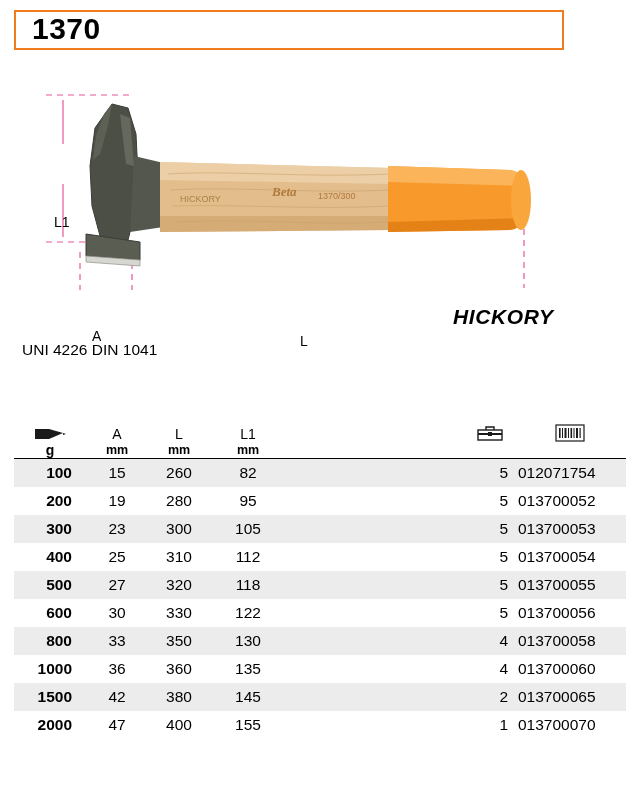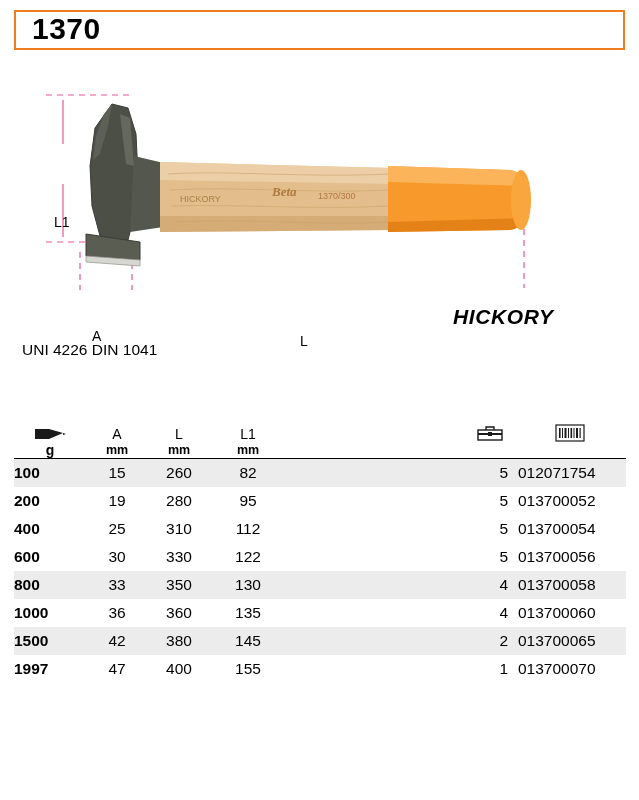--- a/index.html
+++ b/index.html
@@ -14,21 +14,21 @@
     font-family: "Liberation Sans", sans-serif;
     color: #000000;
     overflow: hidden;
   }
 
   
   .header {
     position: absolute;
     left: 14px;
     top: 10px;
-    width: 611px;
+    width: 550px;
     height: 40px;
     border: 2px solid #f07c1e;
     box-sizing: border-box;
   }
   .header-code {
     position: absolute;
     left: 16px;
     top: 50%;
     transform: translateY(-52%);
     font-size: 30px;
@@ -121,21 +121,21 @@
   .col-pack   { width: 48px; }
   .col-code   { width: 112px; }
 
   tbody tr td {
     height: 28px;
     font-size: 15.5px;
     text-align: center;
   }
   tbody tr td.weight {
     font-weight: bold;
-    text-align: left;
+    text-align: right;
     padding-right: 14px;
   }
   tbody tr td.pack {
     text-align: right;
     padding-right: 6px;
   }
   tbody tr td.code {
     text-align: left;
     padding-left: 4px;
   }
@@ -290,29 +290,47 @@
       </tr>
       <tr>
         <td class="weight">200</td>
         <td>19</td>
         <td>280</td>
         <td>95</td>
         <td></td>
         <td class="pack">5</td>
         <td class="code">013700052</td>
       </tr>
+      <tr class="alt">
+        <td class="weight">300</td>
+        <td>23</td>
+        <td>300</td>
+        <td>105</td>
+        <td></td>
+        <td class="pack">5</td>
+        <td class="code">013700053</td>
+      </tr>
       <tr>
         <td class="weight">400</td>
         <td>25</td>
         <td>310</td>
         <td>112</td>
         <td></td>
         <td class="pack">5</td>
         <td class="code">013700054</td>
       </tr>
+      <tr class="alt">
+        <td class="weight">500</td>
+        <td>27</td>
+        <td>320</td>
+        <td>118</td>
+        <td></td>
+        <td class="pack">5</td>
+        <td class="code">013700055</td>
+      </tr>
       <tr>
         <td class="weight">600</td>
         <td>30</td>
         <td>330</td>
         <td>122</td>
         <td></td>
         <td class="pack">5</td>
         <td class="code">013700056</td>
       </tr>
       <tr class="alt">
@@ -336,21 +354,21 @@
       <tr class="alt">
         <td class="weight">1500</td>
         <td>42</td>
         <td>380</td>
         <td>145</td>
         <td></td>
         <td class="pack">2</td>
         <td class="code">013700065</td>
       </tr>
       <tr>
-        <td class="weight">1997</td>
+        <td class="weight">2000</td>
         <td>47</td>
         <td>400</td>
         <td>155</td>
         <td></td>
         <td class="pack">1</td>
         <td class="code">013700070</td>
       </tr>
     </tbody>
   </table>
 </div>

